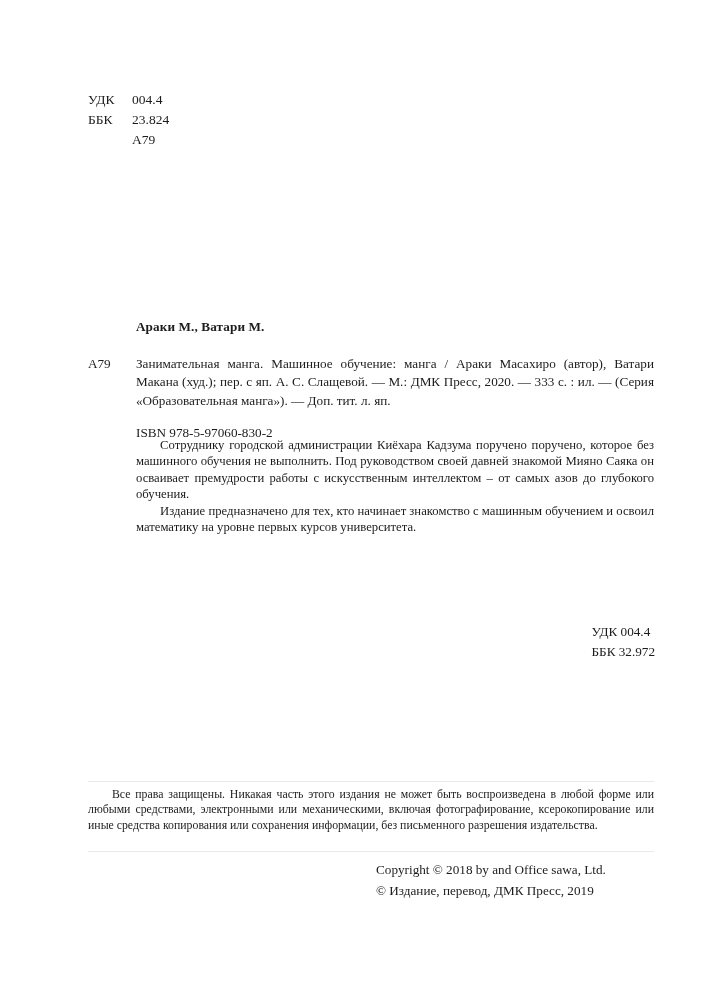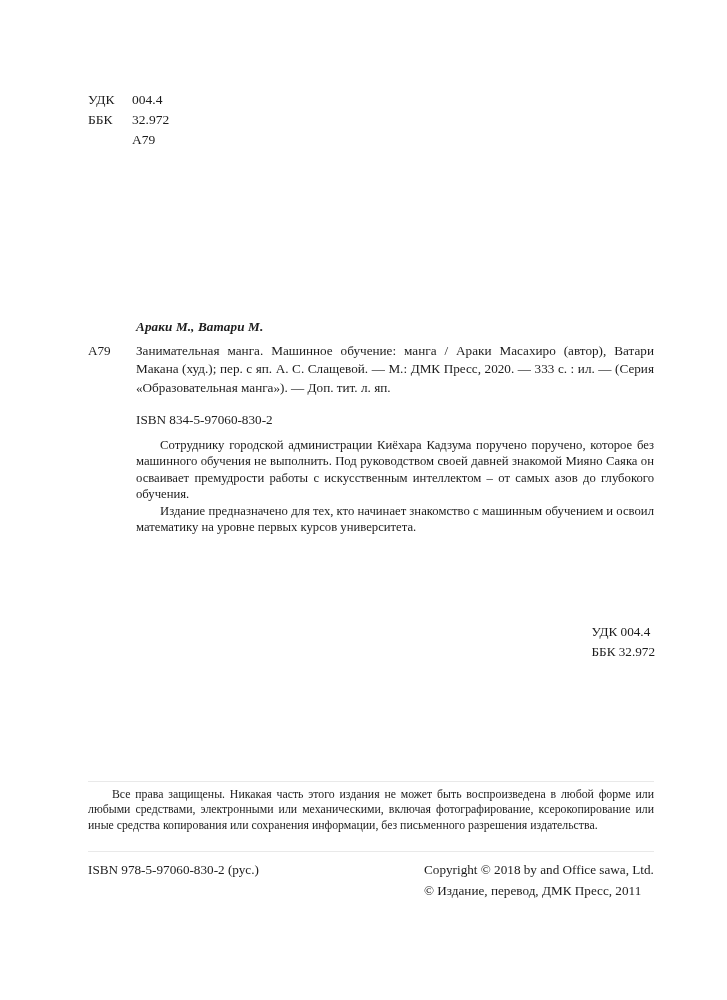--- a/index.html
+++ b/index.html
@@ -48,23 +48,22 @@
     position: absolute;
     left: 88px;
     top: 318px;
     width: 566px;
     font-size: 13.2px;
     line-height: 18.6px;
   }
   .biblio-author {
     font-weight: bold;
     margin-left: 48px;
-    margin-bottom: 5px;
+    margin-bottom: 18px;
     letter-spacing: 0.1px;
-    font-style: italic;
   }
   .biblio-body {
     display: flex;
     align-items: flex-start;
   }
   .biblio-index {
     flex: 0 0 48px;
     width: 48px;
   }
   .biblio-text {
@@ -151,71 +150,69 @@
     font-size: 13.2px;
     line-height: 21px;
     display: flex;
   }
   .bottom-col-left {
     flex: 0 0 288px;
     width: 288px;
   }
   .bottom-col-right {
     flex: 1;
-    margin-left: 48px;
   }
 </style>
 </head>
 <body>
 
 <div class="page">
 
   <div class="udk-block">
     <div class="udk-row">
       <span class="udk-label">УДК</span>
       <span class="udk-value">004.4</span>
     </div>
     <div class="udk-row">
       <span class="udk-label">ББК</span>
-      <span class="udk-value">32.972</span>
+      <span class="udk-value">23.824</span>
     </div>
     <div class="udk-row">
       <span class="udk-label"></span>
       <span class="udk-value">А79</span>
     </div>
   </div>
 
   <div class="biblio">
     <div class="biblio-author">Араки М., Ватари М.</div>
     <div class="biblio-body">
       <span class="biblio-index">А79</span>
       <span class="biblio-text">Занимательная манга. Машинное обучение: манга / Араки Масахиро (автор), Ватари Макана (худ.); пер. с яп. А. С. Слащевой. — М.: ДМК Пресс, 2020. — 333 с. : ил. — (Серия «Образовательная манга»). — Доп. тит. л. яп.</span>
     </div>
-    <div class="isbn-main">ISBN 834-5-97060-830-2</div>
+    <div class="isbn-main">ISBN 978-5-97060-830-2</div>
   </div>
 
   <div class="annotation">
     <p>Сотруднику городской администрации Киёхара Кадзума поручено поручено, которое без машинного обучения не выполнить. Под руководством своей давней знакомой Мияно Саяка он осваивает премудрости работы с искусственным интеллектом – от самых азов до глубокого обучения.</p>
     <p>Издание предназначено для тех, кто начинает знакомство с машинным обучением и освоил математику на уровне первых курсов университета.</p>
   </div>
 
   <div class="udk-right">
     <div>УДК 004.4</div>
     <div>ББК 32.972</div>
   </div>
 
 
   <div class="rule rule-top"></div>
   <div class="rule rule-bottom"></div>
 
   <div class="legal">Все права защищены. Никакая часть этого издания не может быть воспроизведена в любой форме или любыми средствами, электронными или механическими, включая фотографирование, ксерокопирование или иные средства копирования или сохранения информации, без письменного разрешения издательства.</div>
 
   <div class="bottom-block">
     <div class="bottom-col-left">
-      <div>ISBN 978-5-97060-830-2 (рус.)</div>
     </div>
     <div class="bottom-col-right">
       <div>Copyright © 2018 by and Office sawa, Ltd.</div>
-      <div>© Издание, перевод, ДМК Пресс, 2011</div>
+      <div>© Издание, перевод, ДМК Пресс, 2019</div>
     </div>
   </div>
 
 </div>
 
 </body></html>

